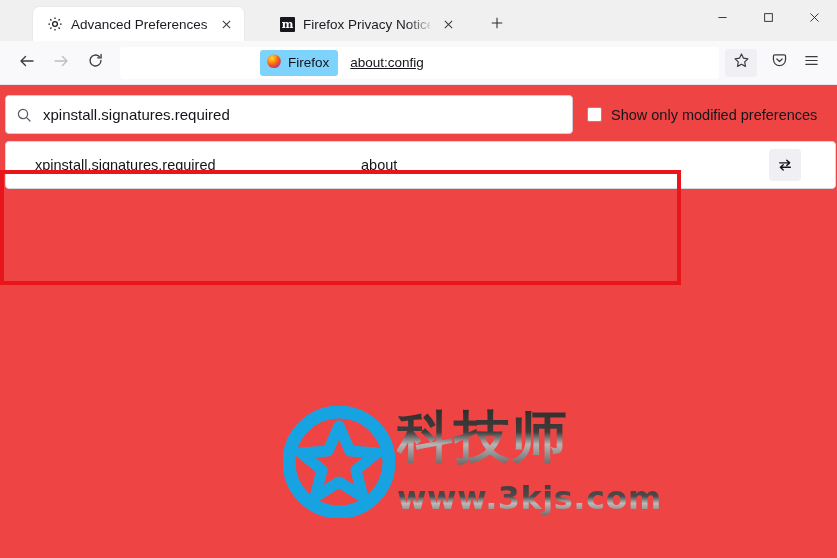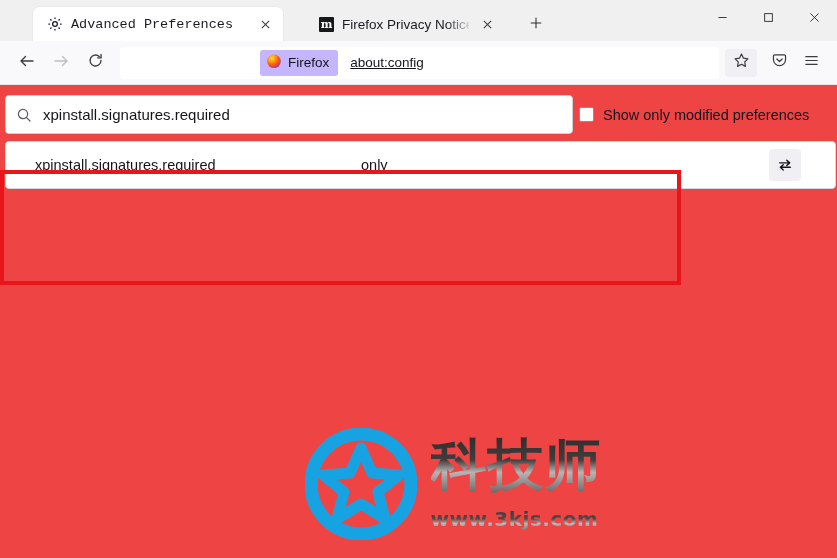--- a/index.html
+++ b/index.html
@@ -25,24 +25,23 @@
     gap: 8px;
     padding: 0 8px 0 14px;
     font-size: 13.5px;
     color: #1c1b22;
     border-radius: 6px 6px 0 0;
     white-space: nowrap;
     position: relative;
   }
   .tab.active {
     background: #ffffff;
-    width: 250px;
+    width: 211px;
     margin-left: 33px;
     box-shadow: 0 0 0 0.5px rgba(0,0,0,.06);
-    font-family: Liberation Mono, monospace;
   }
   .tab.inactive {
     width: 200px;
     margin-left: 22px;
     background: transparent;
   }
   .tab .label {
     flex: 1;
     overflow: hidden;
     text-overflow: clip;
@@ -119,21 +118,21 @@
     border-radius: 4px;
     position: relative;
   }
   .ffchip {
     display: flex;
     align-items: center;
     gap: 6px;
     height: 26px;
     padding: 0 9px 0 6px;
     margin-left: 140px;
-    background: #c4b5fd;
+    background: #7dd3fc;
     border-radius: 3px;
   }
   .ffchip .ffname {
     font-size: 13.5px;
     color: #15141a;
   }
   .url-text {
     font-size: 13.5px;
     color: #15141a;
     margin-left: 12px;
@@ -177,21 +176,21 @@
   .searchbox .sicon { width: 16px; height: 16px; color: #5b5b66; flex: 0 0 auto; }
   .searchbox .sval {
     margin-left: 11px;
     font-size: 15px;
     color: #15141a;
   }
   .showonly {
     display: flex;
     align-items: center;
     gap: 9px;
-    margin-left: 6px;
+    margin-left: 14px;
     white-space: nowrap;
   }
   .cbox {
     width: 15px; height: 15px;
     border: 1px solid #8f8f9d;
     border-radius: 2px;
     background: #fdfdfd;
     flex: 0 0 auto;
   }
   .showonly .cl { font-size: 14.5px; color: #15141a; }
@@ -245,46 +244,45 @@
     left: 0; top: 85px;
     width: 681px; height: 115px;
     border: 4px solid #e8161a;
     pointer-events: none;
     z-index: 20;
   }
 
   
   .watermark {
     position: absolute;
-    left: 283px; top: 336px;
+    left: 283px; top: 314px;
     width: 340px; height: 125px;
     display: flex;
     align-items: center;
-    gap: 14px;
+    gap: 2px;
     opacity: .97;
-    justify-content: center;
   }
   .wm-mark { width: 112px; height: 112px; flex: 0 0 auto; }
   .wm-text { display: flex; flex-direction: column; justify-content: center; }
   .wm-cn {
     font-family: "DejaVu Sans", sans-serif;
     font-weight: bold;
     font-size: 56px;
     line-height: 1.02;
     letter-spacing: 1px;
     background: linear-gradient(180deg, #2d2d2d 0%, #3d3d3d 42%, #b8b8b8 64%, #6a6a6a 100%);
     -webkit-background-clip: text;
             background-clip: text;
     color: transparent;
     -webkit-text-fill-color: transparent;
   }
   .wm-url {
     font-family: "DejaVu Sans", sans-serif;
     font-weight: bold;
-    font-size: 20px;
+    font-size: 32px;
     line-height: 1.08;
     letter-spacing: .5px;
     margin-top: 16px;
     background: linear-gradient(180deg, #3a3a3a 0%, #4a4a4a 45%, #bdbdbd 66%, #727272 100%);
     -webkit-background-clip: text;
             background-clip: text;
     color: transparent;
     -webkit-text-fill-color: transparent;
   }
 </style>
@@ -433,21 +431,21 @@
 
     <label class="showonly">
       <span class="cbox"></span>
       <span class="cl">Show only modified preferences</span>
     </label>
   </div>
 
   <div class="prefs-table">
     <div class="prefrow">
       <div class="pref-name">xpinstall.signatures.required</div>
-      <div class="pref-value">only</div>
+      <div class="pref-value">about</div>
       <div class="pref-action">
         <div class="toggle-btn">
           <svg viewBox="0 0 18 18" width="16" height="16" fill="none" stroke="#15141a" stroke-width="1.6" stroke-linecap="round" stroke-linejoin="round">
             <path d="M3 6.6h11.2M11 3.6l3.2 3-3.2 3"></path>
             <path d="M15 11.6H3.8M7 8.6l-3.2 3 3.2 3"></path>
           </svg>
         </div>
       </div>
     </div>
   </div>

